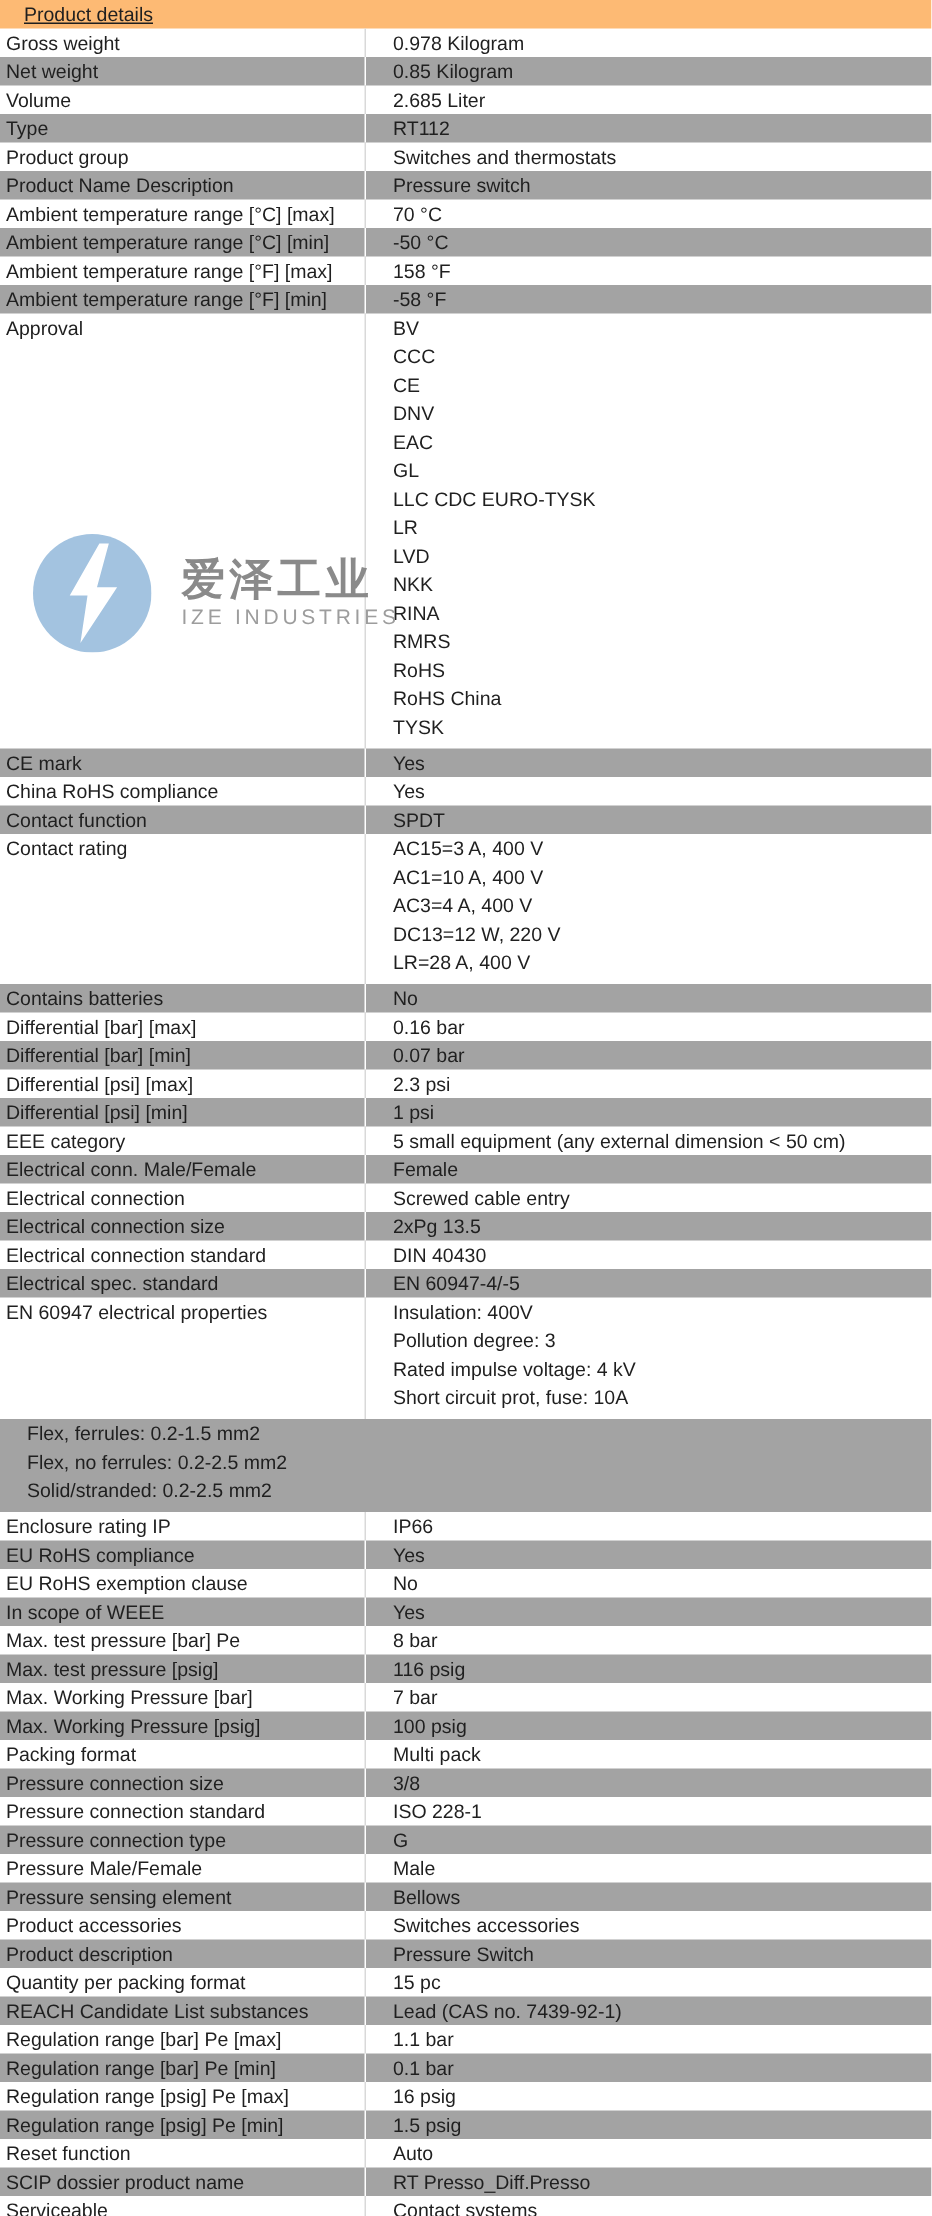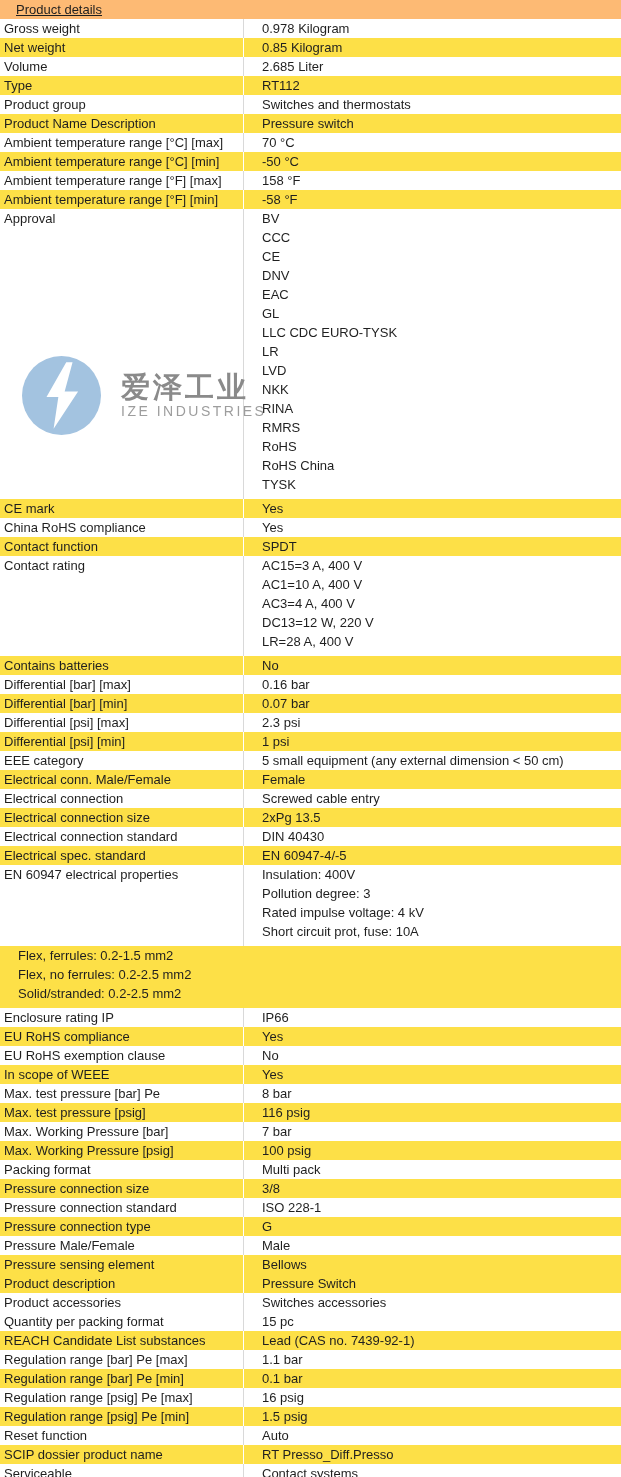--- a/index.html
+++ b/index.html
@@ -19,21 +19,21 @@
   }
   .spec-table { width: 621px; }
   .header-row {
     background: #fdba74;
     min-height: 19px;
     line-height: 19px;
     padding-left: 16px;
     text-decoration: underline;
   }
   .row { display: flex; }
-  .row.shaded { background: #fde047; }
+  .row.shaded { background: #a3a3a3; }
   .cell {
     line-height: 19px;
     padding-left: 4px;
   }
   .row.multi .cell { padding-bottom: 5px; }
   .cell.label {
     width: 244px;
     flex: none;
     border-right: 1px solid #d9d9d9;
   }
@@ -304,28 +304,28 @@
     <div class="row plain">
       <div class="cell label">Pressure Male/Female</div>
       <div class="cell value">Male</div>
     </div>
 
     <div class="row shaded">
       <div class="cell label">Pressure sensing element</div>
       <div class="cell value">Bellows</div>
     </div>
 
+    <div class="row plain">
+      <div class="cell label">Product accessories</div>
+      <div class="cell value">Switches accessories</div>
+    </div>
+
     <div class="row shaded">
       <div class="cell label">Product description</div>
       <div class="cell value">Pressure Switch</div>
-    </div>
-
-    <div class="row plain">
-      <div class="cell label">Product accessories</div>
-      <div class="cell value">Switches accessories</div>
     </div>
 
     <div class="row plain">
       <div class="cell label">Quantity per packing format</div>
       <div class="cell value">15 pc</div>
     </div>
 
     <div class="row shaded">
       <div class="cell label">REACH Candidate List substances</div>
       <div class="cell value">Lead (CAS no. 7439-92-1)</div>

